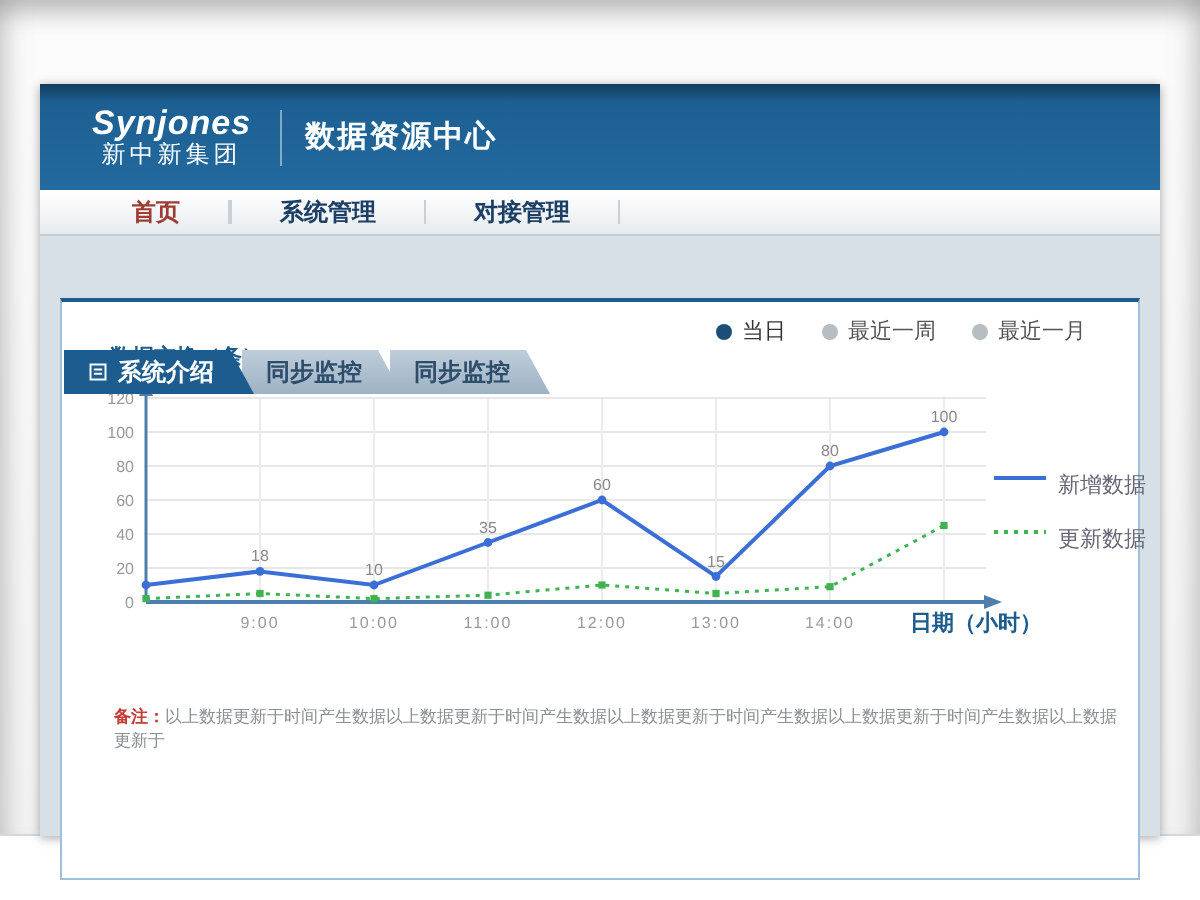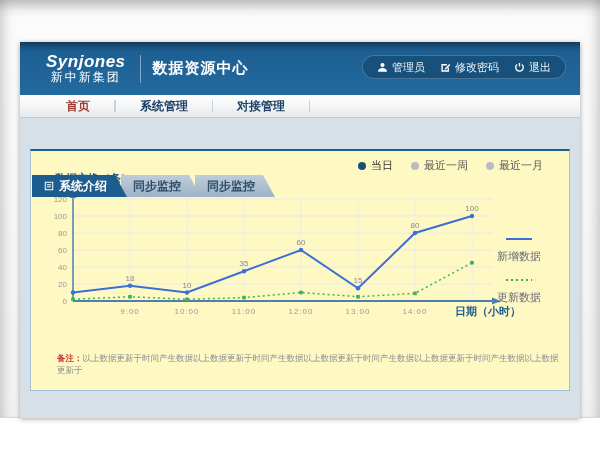--- a/index.html
+++ b/index.html
@@ -42,36 +42,36 @@
   .tabs { position:absolute; left:12px; top:9px; height:22px; display:flex;margin-top:48px; }
   .tab { height:22px; display:flex; align-items:center; gap:5px; padding:0 20px 0 12px;
     clip-path:polygon(0 0, calc(100% - 12px) 0, 100% 100%, 0 100%);
     font-size:12px; font-weight:bold; cursor:pointer; }
   .tab.active { background:#1d5c8e; color:#fff; z-index:3; position:relative; }
   .tab.inactive { background:linear-gradient(#bfcdda,#9db2c5); color:#2e4d6b; margin-left:-6px; position:relative; }
   .tab.inactive.t2 { z-index:2; }
   .tab.inactive.t3 { z-index:1; }
   .tab svg { width:10px; height:10px; }
 
-  .panel { position:absolute; left:10px; top:31px; width:540px; height:242px;
-    background:#fef9c3; border:1px solid #9fc0d8; border-top:2px solid #1d5c8e; }
+  .panel { position:absolute; left:10px; top:31px; width:540px; height:291px;
+    background:#ffffff; border:1px solid #9fc0d8; border-top:2px solid #1d5c8e; }
 
   
   .radios { position:absolute; top:7px; right:26px; display:flex; gap:18px; }
   .radio { display:flex; align-items:center; gap:5px; font-size:11px; color:#555; cursor:pointer; }
   .radio .dot { width:8px; height:8px; border-radius:50%; background:#b7bdc3; }
   .radio.selected .dot { background:#1b4f78; }
   .radio.selected { color:#333; }
 
   .ylabel { position:absolute; left:24px; top:20px; font-size:11px; font-weight:bold; color:#1d5c8e; }
   .xlabel { position:absolute; left:424px; top:153px; font-size:11px; font-weight:bold; color:#1d5c8e; }
 
   .chart-wrap { position:absolute; left:10px; top:36px; width:470px; height:140px; }
   .legend { position:absolute; left:466px; top:84px; display:flex; flex-direction:column; gap:12px; }
-  .legend-item { display:flex; align-items:center; gap:6px; font-size:11px; color:#667; white-space:nowrap;flex-direction:column; }
+  .legend-item { display:flex; gap:6px; font-size:11px; color:#667; white-space:nowrap; }
 
   .footnote { position:absolute; left:26px; top:202px; width:505px; font-size:8.5px; color:#8a8f94; letter-spacing:0; }
   .footnote .pre { color:#c43b35; font-weight:bold; }
 
   text { font-family:"Liberation Sans","DejaVu Sans",sans-serif; }
 </style>
 </head>
 <body>
 
 <div class="canvas">
@@ -80,43 +80,20 @@
   <div class="window">
 
     <div class="hdr">
       <div class="logo">
         <span class="logo-en">Synjones</span>
         <span class="logo-cn">新中新集团</span>
       </div>
       <div class="hdr-div"></div>
       <div class="app-title">数据资源中心</div>
 
-      <div class="user-pill">
-        <span class="itm">
-          <svg viewBox="0 0 16 16" fill="#fff">
-              <circle cx="8" cy="4.5" r="3"></circle>
-              <path d="M1.5 14c0-3.4 2.9-5.2 6.5-5.2s6.5 1.8 6.5 5.2z"></path>
-            </svg>
-          <span>管理员</span>
-        </span>
-        <span class="itm">
-          <svg viewBox="0 0 16 16" fill="#fff">
-              <path d="M2 3h8v2H4v7h7V8h2v6H2z"></path>
-              <path d="M7 9.5 13.5 3l1.5 1.5L8.5 11H7z"></path>
-            </svg>
-          <span>修改密码</span>
-        </span>
-        <span class="itm">
-          <svg viewBox="0 0 16 16" fill="none" stroke="#fff" stroke-width="2">
-              <path d="M8 1.5v5"></path>
-              <path d="M4.5 3.5a5.5 5.5 0 1 0 7 0"></path>
-            </svg>
-          <span>退出</span>
-        </span>
-      </div>
     </div>
 
     <div class="nav">
       <span class="nav-item active">首页</span>
       <span class="nav-sep"></span>
       <span class="nav-sep"></span>
       <span class="nav-item">系统管理</span>
       <span class="nav-sep"></span>
       <span class="nav-item">对接管理</span>
       <span class="nav-sep"></span>

